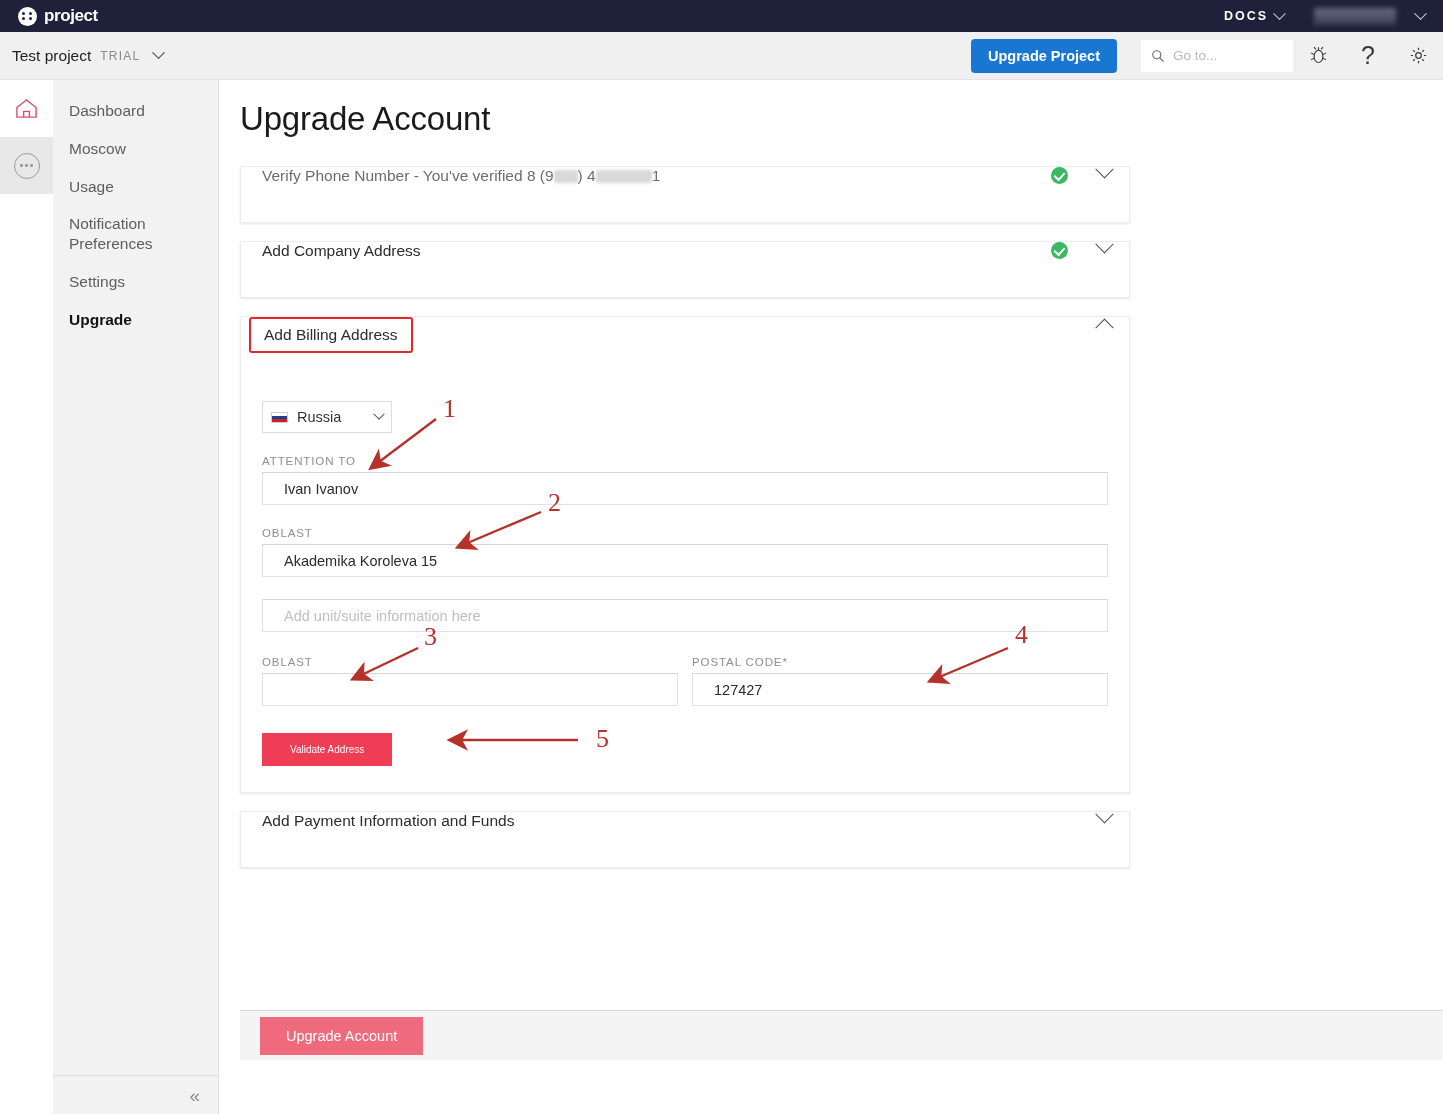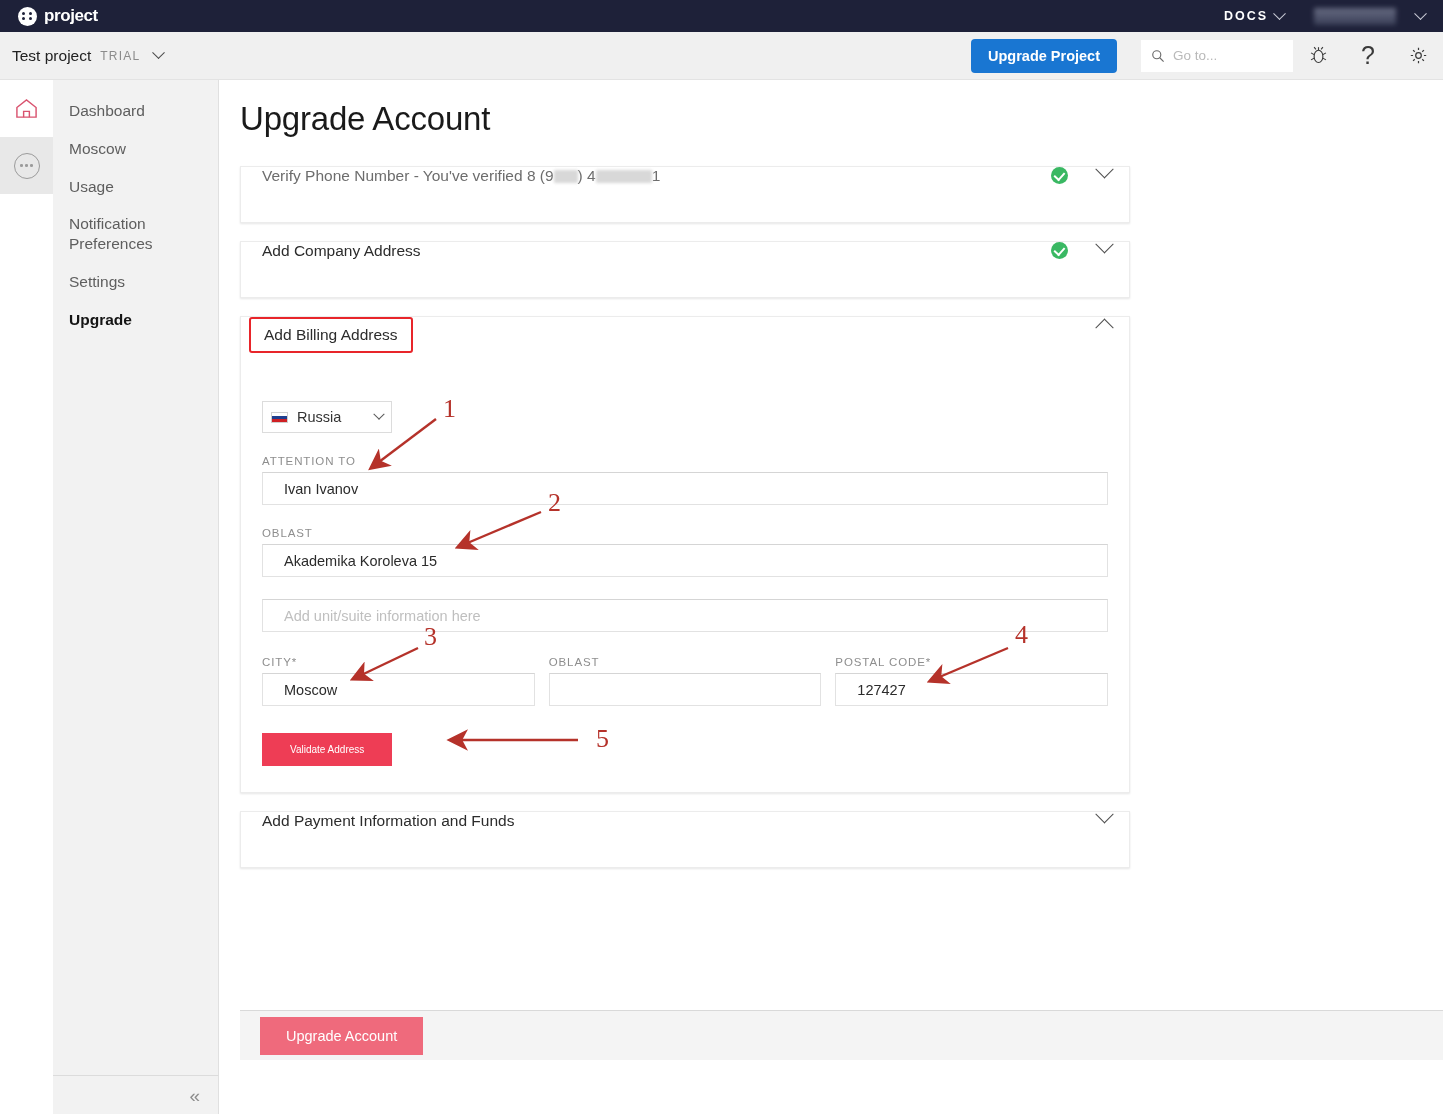--- a/index.html
+++ b/index.html
@@ -403,24 +403,20 @@
         <label class="field-label">OBLAST</label>
         <input class="txt" value="Akademika Koroleva 15" style="">
       </div>
 
       <div class="field-block">
         <input class="txt" placeholder="Add unit/suite information here" style="">
       </div>
 
       <div class="row3">
         <div>
-          <label class="field-label">CITY*</label>
-          <input class="txt" value="Moscow" style="">
-        </div>
-        <div>
           <label class="field-label">OBLAST</label>
           <input class="txt" value="" style="">
         </div>
         <div>
           <label class="field-label">POSTAL CODE*</label>
           <input class="txt" value="127427" style="">
         </div>
       </div>
 
       <button class="btn-validate">Validate Address</button>

